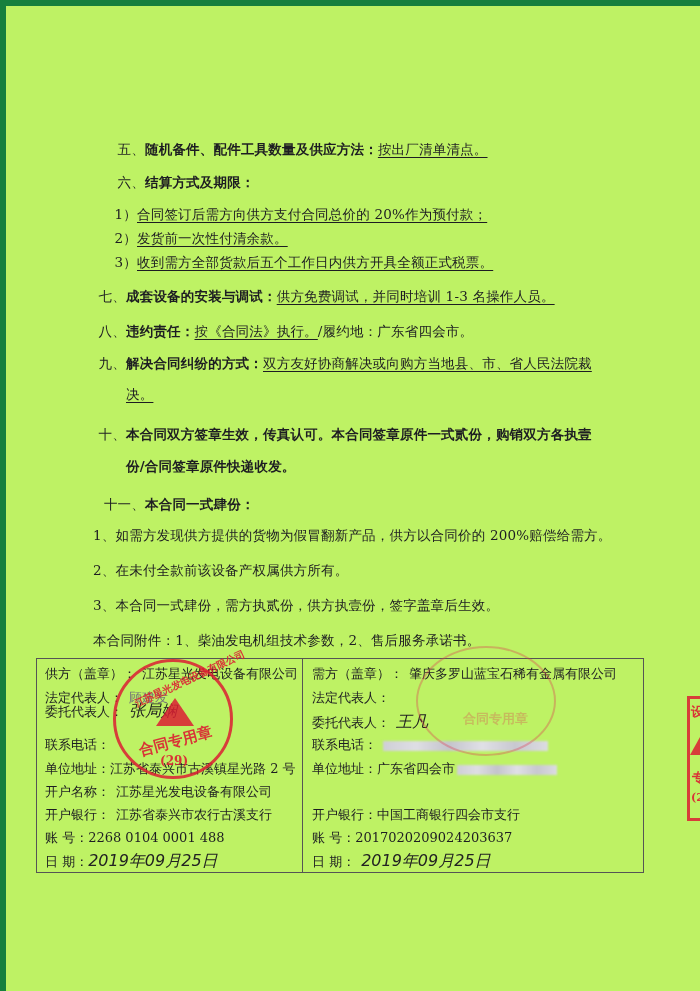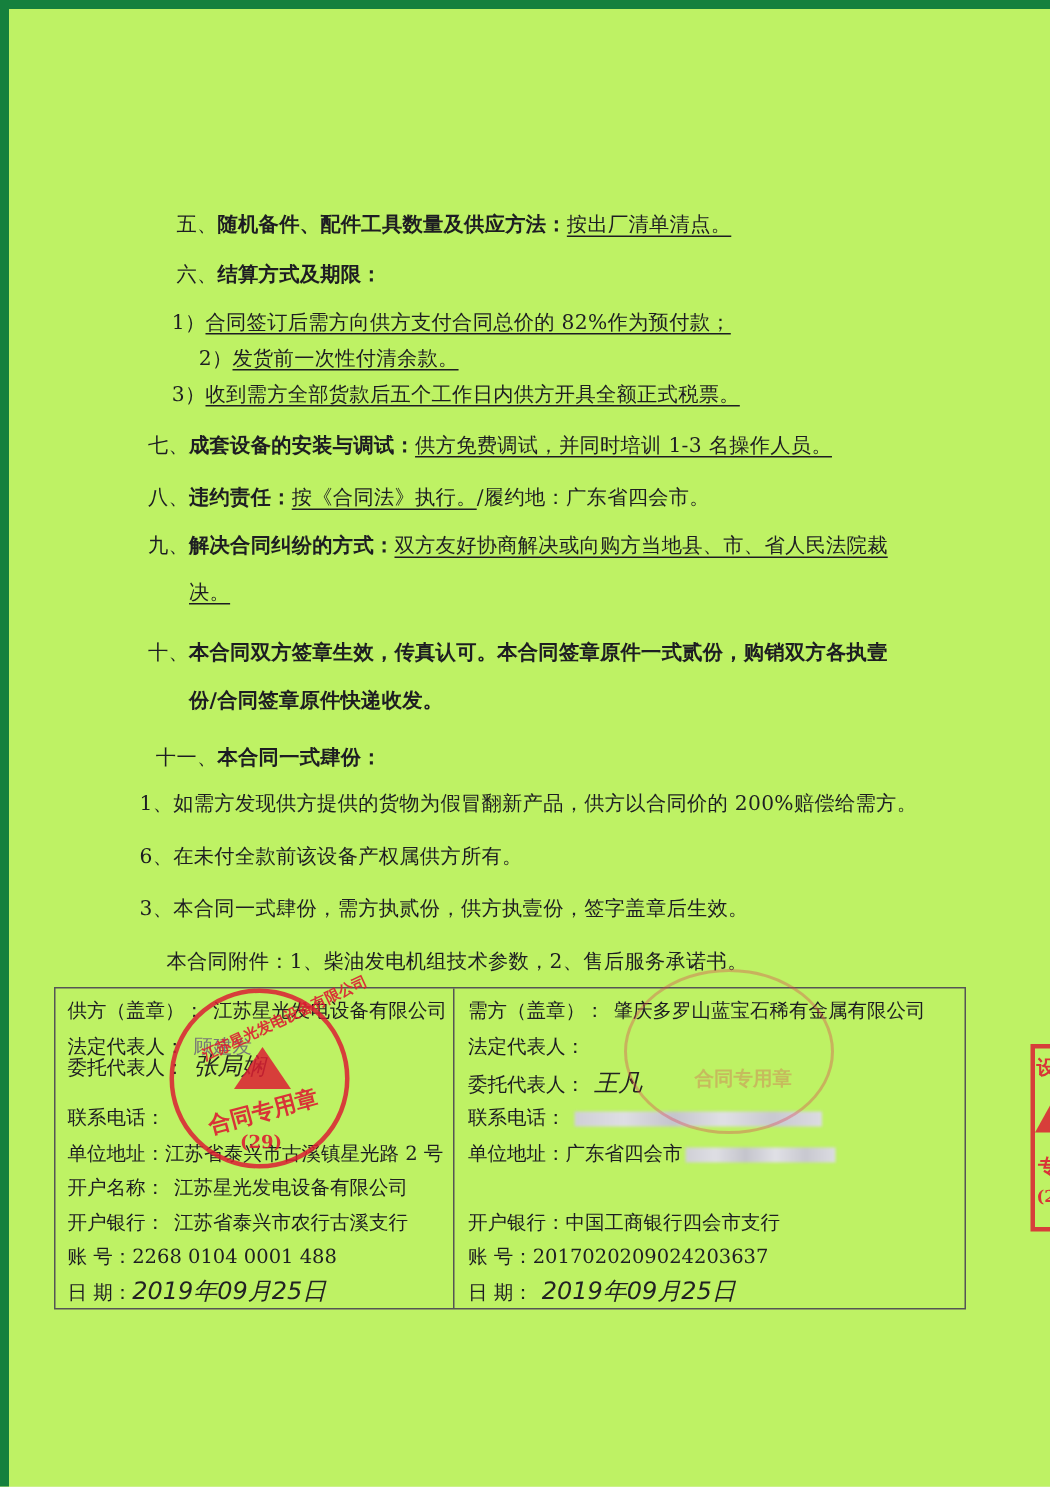--- a/index.html
+++ b/index.html
@@ -95,23 +95,23 @@
 
   <div class="line" style="left:87px;top:135px;">
     <span class="num" style="width:52px;">五、</span><span class="bold">随机备件、配件工具数量及供应方法：</span><span class="u">按出厂清单清点。</span>
   </div>
 
   <div class="line" style="left:87px;top:168px;">
     <span class="num" style="width:52px;">六、</span><span class="bold">结算方式及期限：</span>
   </div>
 
   <div class="line" style="left:103px;top:200px;">
-    <span class="num" style="width:28px;">1）</span><span class="u">合同签订后需方向供方支付合同总价的 82%作为预付款；</span>
-  </div>
-  <div class="line" style="left:103px;top:224px;margin-left:18px;">
+    <span class="num" style="width:28px;">1）</span><span class="u">合同签订后需方向供方支付合同总价的 20%作为预付款；</span>
+  </div>
+  <div class="line" style="left:103px;top:224px;">
     <span class="num" style="width:28px;">2）</span><span class="u">发货前一次性付清余款。</span>
   </div>
   <div class="line" style="left:103px;top:248px;">
     <span class="num" style="width:28px;">3）</span><span class="u">收到需方全部货款后五个工作日内供方开具全额正式税票。</span>
   </div>
 
   <div class="line" style="left:87px;top:282px;">
     <span class="num" style="width:33px;">七、</span><span class="bold">成套设备的安装与调试：</span><span class="u">供方免费调试，并同时培训 1-3 名操作人员。</span>
   </div>
 
@@ -131,23 +131,23 @@
   </div>
   <div class="line" style="left:87px;top:420px;">
     <span class="num" style="width:33px;">十、</span><span class="bold">本合同双方签章生效，传真认可。本合同签章原件一式贰份，购销双方各执壹</span>
   </div>
 
   <div class="line" style="left:87px;top:490px;">
     <span class="num" style="width:52px;">十一、</span><span class="bold">本合同一式肆份：</span>
   </div>
 
   <div class="line" style="left:87px;top:521px;">1、如需方发现供方提供的货物为假冒翻新产品，供方以合同价的 200%赔偿给需方。</div>
-  <div class="line" style="left:87px;top:556px;">6、在未付全款前该设备产权属供方所有。</div>
+  <div class="line" style="left:87px;top:556px;">2、在未付全款前该设备产权属供方所有。</div>
   <div class="line" style="left:87px;top:591px;">3、本合同一式肆份，需方执贰份，供方执壹份，签字盖章后生效。</div>
-  <div class="line" style="left:87px;top:626px;margin-left:18px;">本合同附件：1、柴油发电机组技术参数，2、售后服务承诺书。</div>
+  <div class="line" style="left:87px;top:626px;">本合同附件：1、柴油发电机组技术参数，2、售后服务承诺书。</div>
 
   <div class="sig-table">
     <div class="sig-divider"></div>
 
     <div class="sig-col left">
       <div class="sig-row" style="top:6px;">
         <span class="sig-label">供方（盖章）：</span><span class="sig-val">江苏星光发电设备有限公司</span>
       </div>
       <div class="sig-row" style="top:30px;">
         <span class="sig-label">法定代表人：</span><span class="sig-val" style="color:#777;">顾建发</span>

